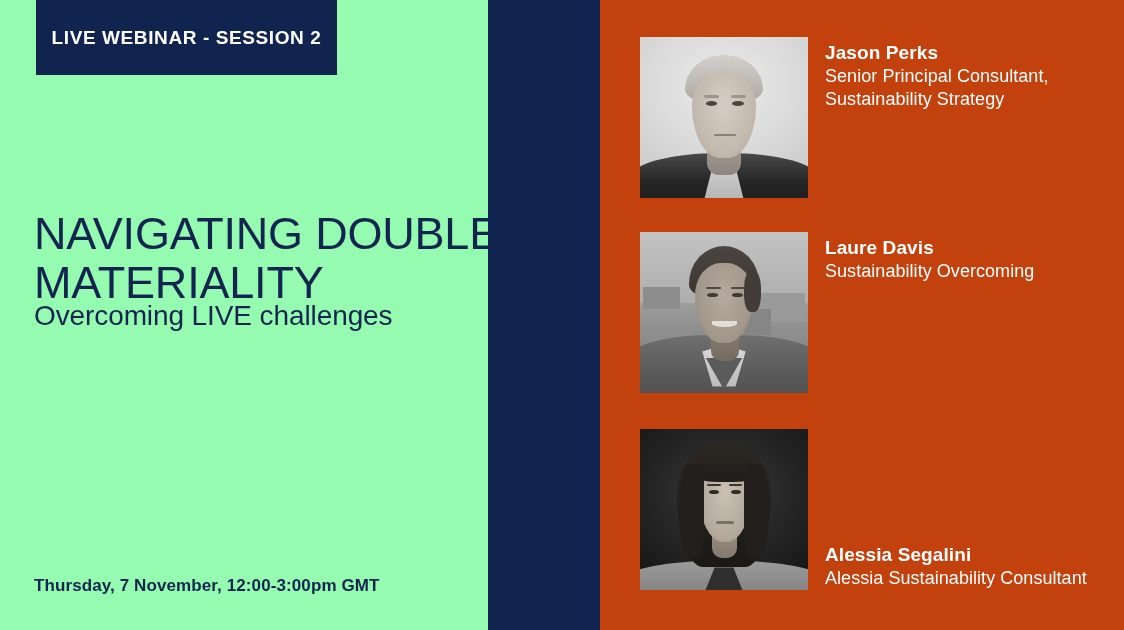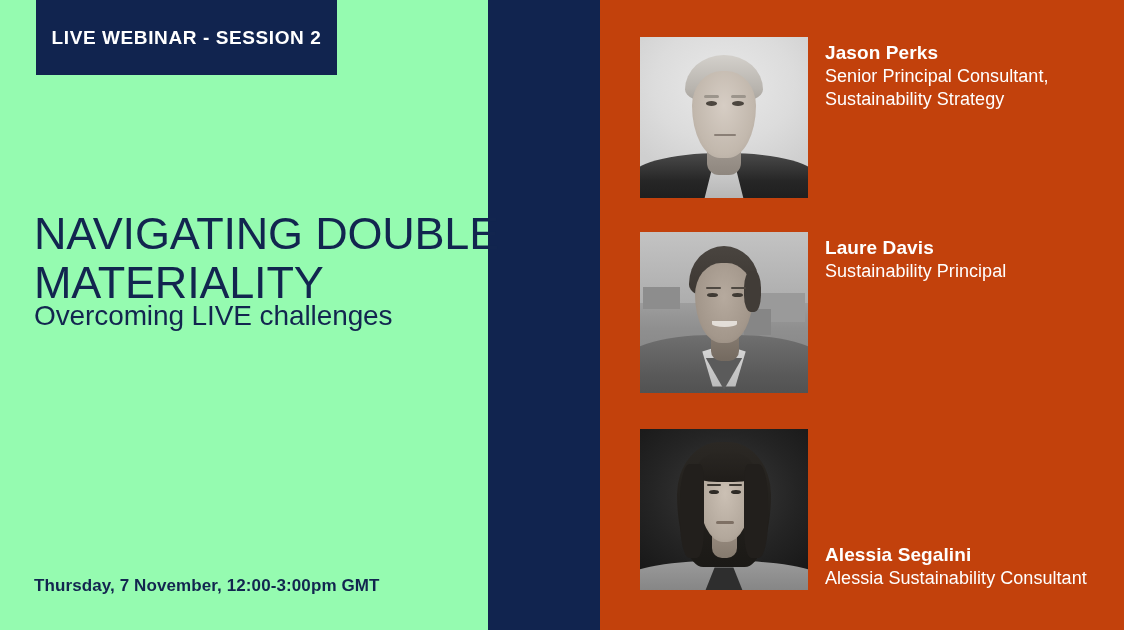--- a/index.html
+++ b/index.html
@@ -237,21 +237,21 @@
           <div class="p2-hairside"></div>
           <div class="p2-browL"></div>
           <div class="p2-browR"></div>
           <div class="p2-eyeL"></div>
           <div class="p2-eyeR"></div>
           <div class="p2-smile"></div>
         </div>
       </div>
       <div class="speaker-text">
         <div class="speaker-name">Laure Davis</div>
-        <div class="speaker-role">Sustainability Principal</div>
+        <div class="speaker-role">Sustainability Overcoming</div>
       </div>
     </div>
 
     <div class="speaker speaker-3">
       <div class="photo">
         <div class="photo-inner">
           <div class="p3-bg"></div>
           <div class="p3-shirt"></div>
           <div class="p3-shirtdk"></div>
           <div class="p3-hairback"></div>

